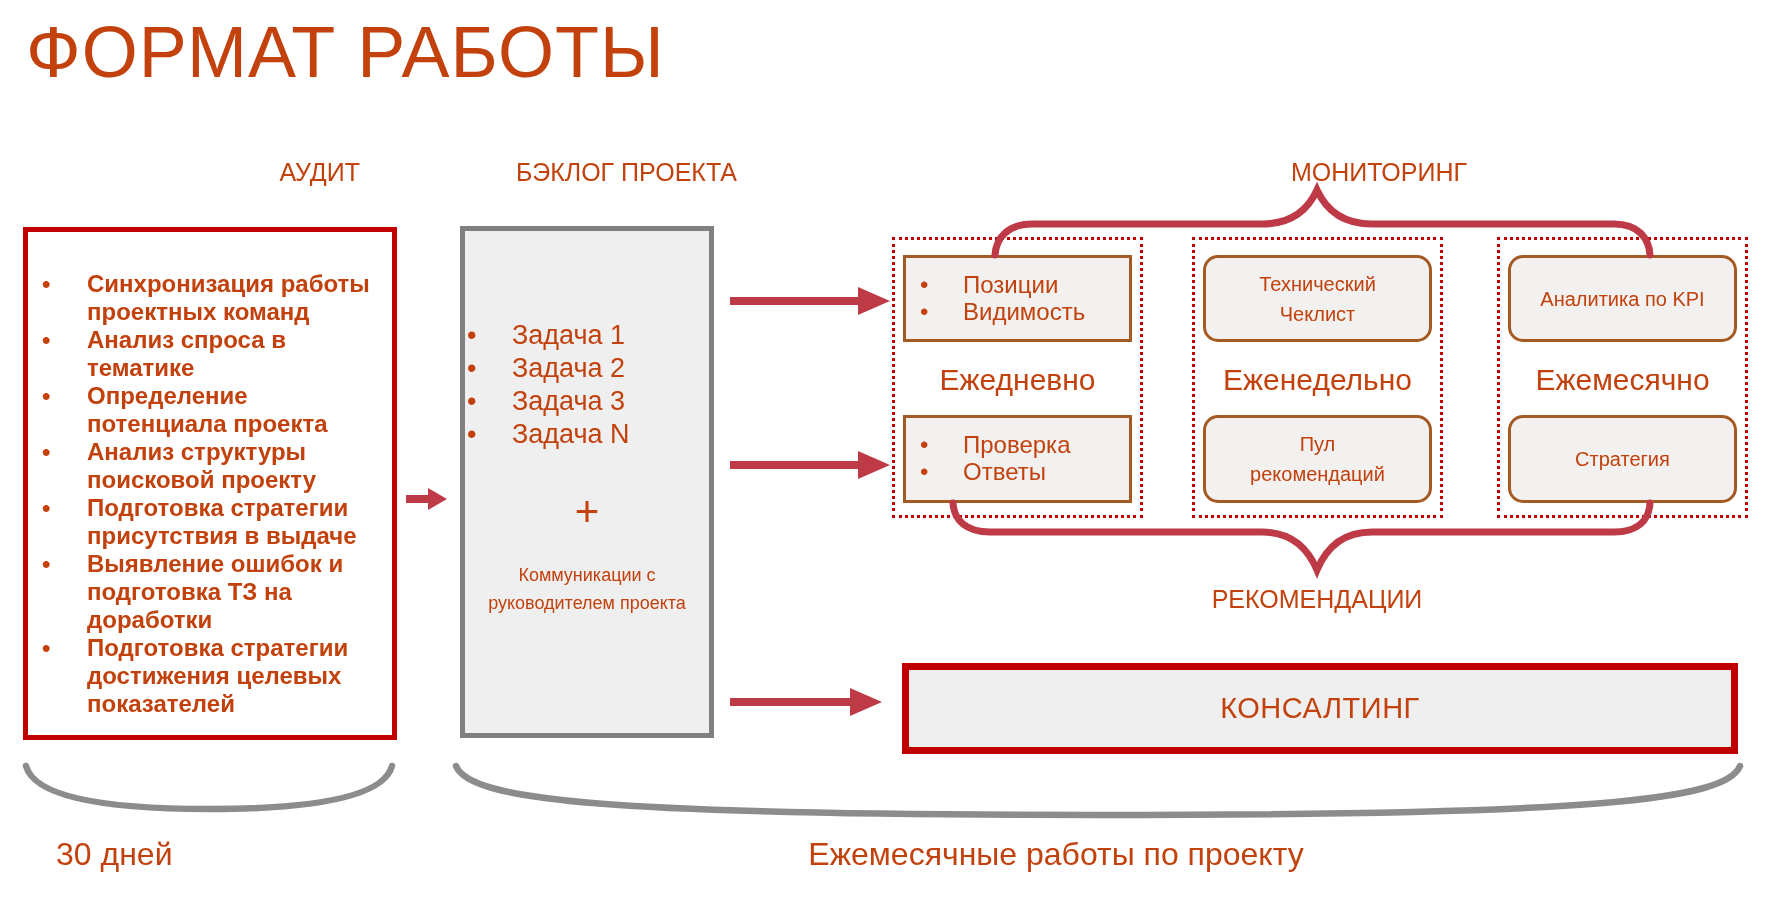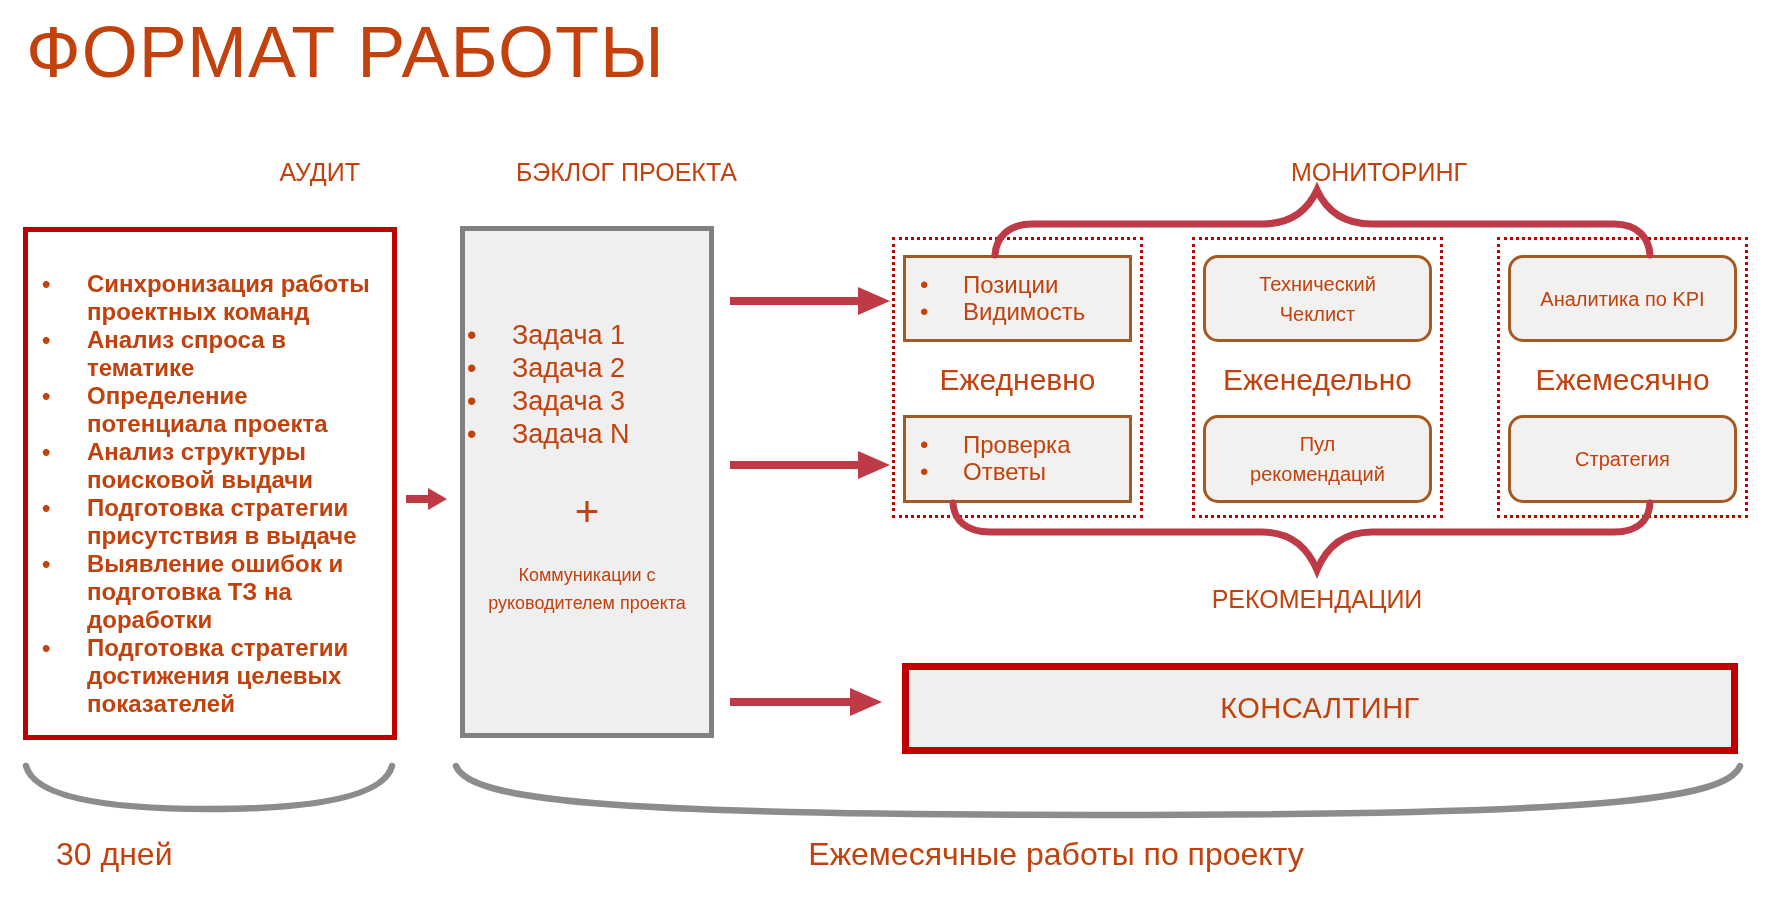--- a/index.html
+++ b/index.html
@@ -75,21 +75,21 @@
       <li>
           <span class="blt"></span>
           <span class="t">Анализ спроса в тематике</span>
         </li>
       <li>
           <span class="blt"></span>
           <span class="t">Определение потенциала проекта</span>
         </li>
       <li>
           <span class="blt"></span>
-          <span class="t">Анализ структуры поисковой выдачи</span>
+          <span class="t">Анализ структуры поисковой проекту</span>
         </li>
       <li>
           <span class="blt"></span>
           <span class="t">Подготовка стратегии присутствия в выдаче</span>
         </li>
       <li>
           <span class="blt"></span>
           <span class="t">Выявление ошибок и подготовка ТЗ на доработки</span>
         </li>
       <li>

